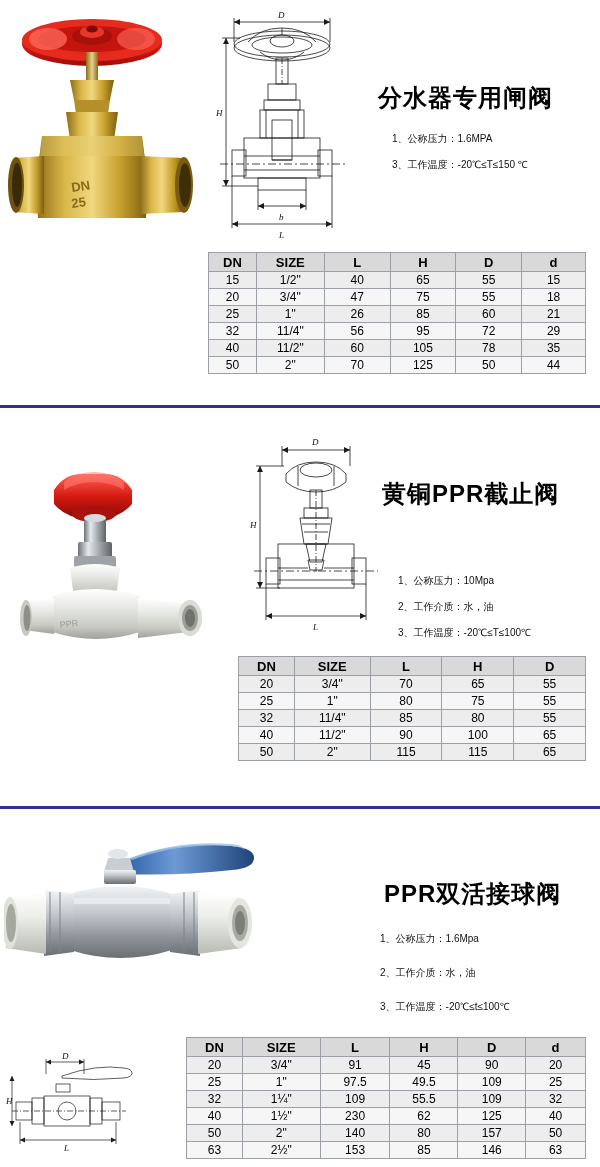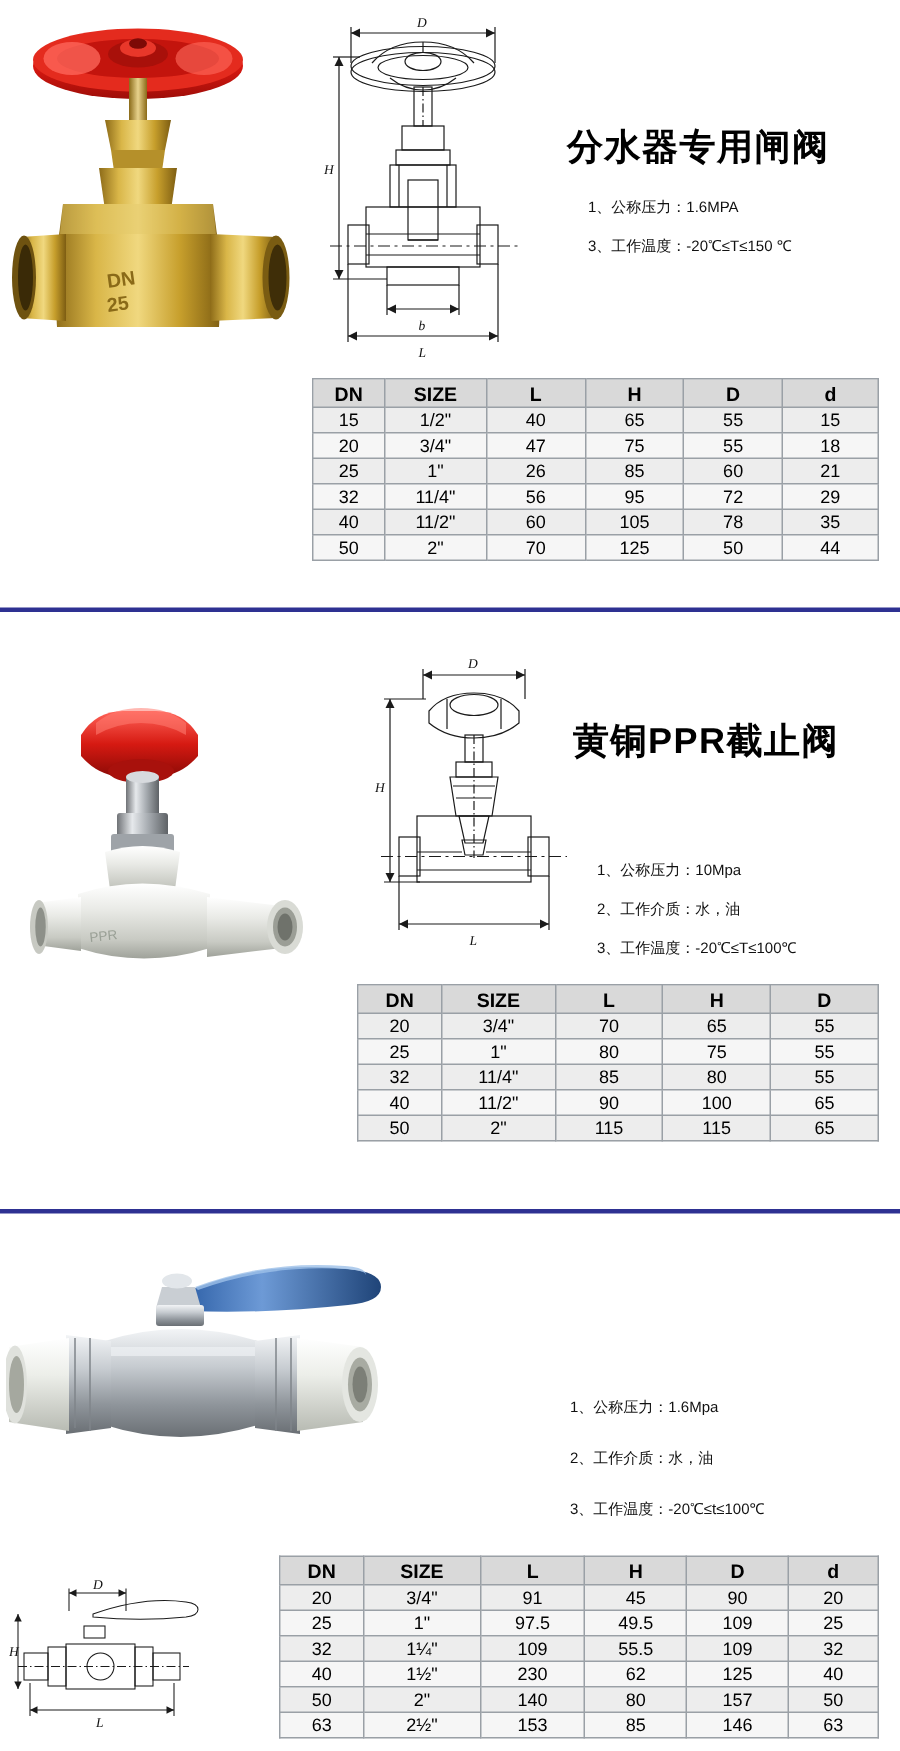--- a/index.html
+++ b/index.html
@@ -524,20 +524,21 @@
           <path d="M110 88 l-5 -2.5 l0 5 z" fill="#1a1a1a" stroke="none"></path>
           <line x1="14" y1="70" x2="14" y2="92"></line>
           <line x1="110" y1="70" x2="110" y2="92"></line>
         </g>
         <text class="dim-text" x="56" y="7">D</text>
         <text class="dim-text" x="0" y="52">H</text>
         <text class="dim-text" x="58" y="99">L</text>
       </svg>
     </div>
 
+    <div class="title" style="left:384px; top:68px; font-size:24px;">PPR双活接球阀</div>
 
     <div class="specs" style="left:380px; top:112px; width:215px; line-height:34px;">
       <div>1、公称压力：1.6Mpa</div>
       <div>2、工作介质：水，油</div>
       <div>3、工作温度：-20℃≤t≤100℃</div>
     </div>
 
     <table class="spec-table" style="left:186px; top:227px; width:400px;">
       <thead>
         <tr>

